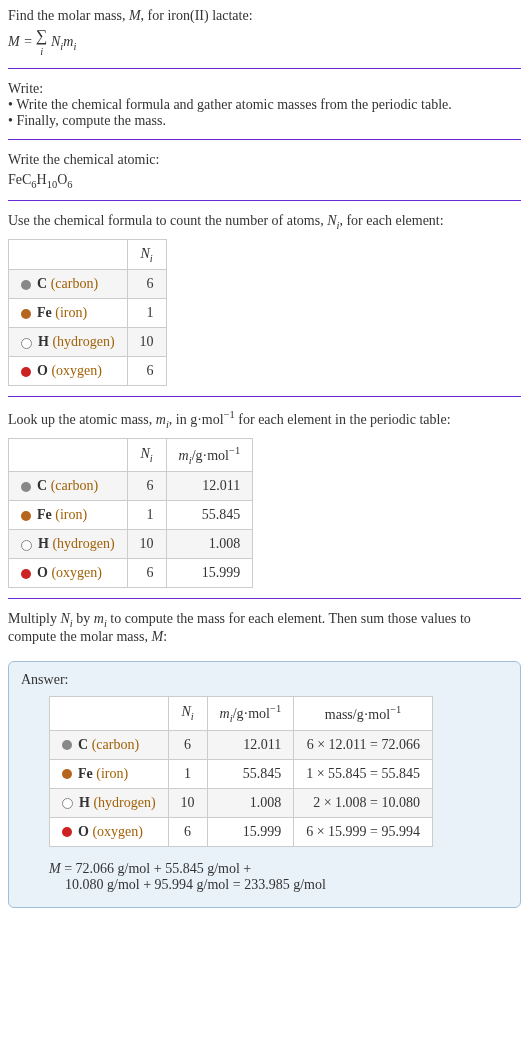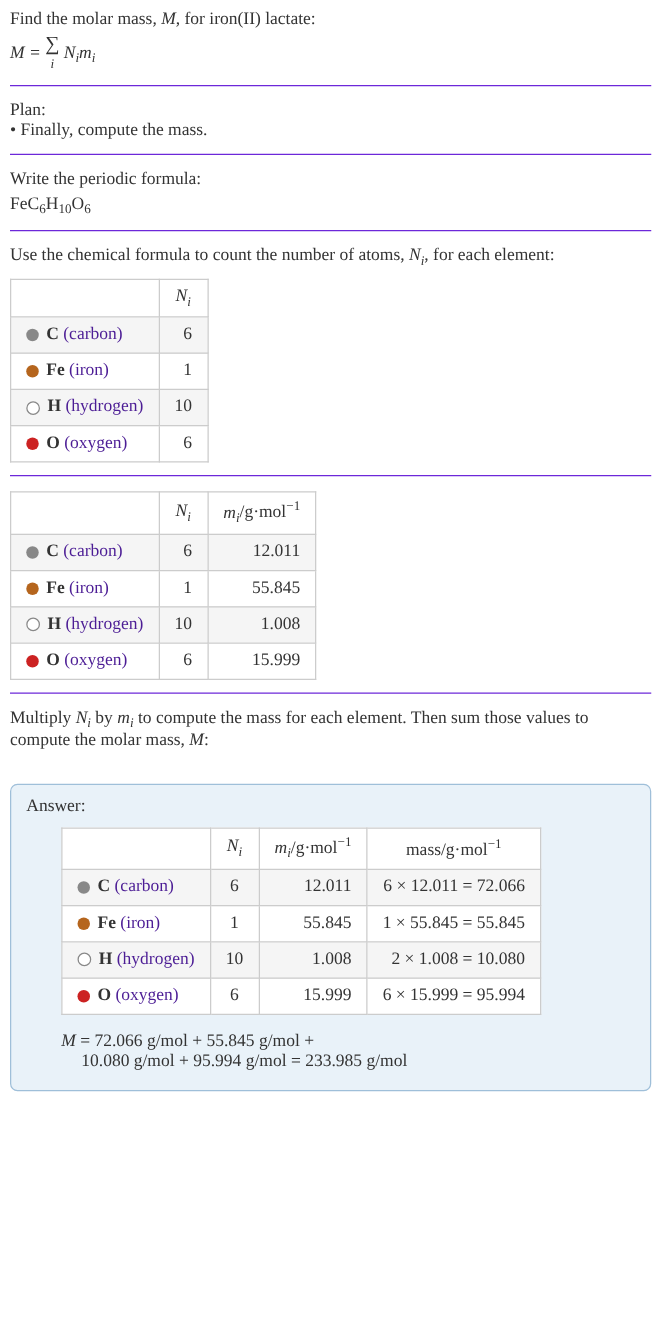--- a/index.html
+++ b/index.html
@@ -52,27 +52,27 @@
     width: 10px; height: 10px;
     border-radius: 50%;
     margin-right: 6px;
     vertical-align: middle;
   }
   .dot-c { background: #888; }
   .dot-fe { background: #b5651d; }
   .dot-h { background: #fff; border: 1px solid #888; width: 9px; height: 9px;}
   .dot-o { background: #cc2222; }
   .elem-sym { font-weight: bold; }
-  .elem-name { color: #4c1d95; }
+  .elem-name { color: #a16207; }
   .answer-box {
     border: 1px solid #9fbfd9;
     background: #e9f2f9;
     border-radius: 6px;
     padding: 10px 12px 14px 12px;
-    margin-top: 16px;
+    margin-top: 6px;
     font-family: Liberation Serif, serif;
   }
   .answer-title {
     margin-bottom: 8px;
   }
   .answer-box table {
     background: #fff;
     margin-left: 28px;
     margin-top: 6px;
   }
@@ -94,26 +94,27 @@
     <span>M = </span>
     <span style="display:inline-block; vertical-align:middle; text-align:center; line-height:1;">
       <span style="font-size:16px;">∑</span><br>
       <span class="sub upright" style="font-style:italic; vertical-align:baseline;">i</span>
     </span>
     <span> N<span class="sub">i</span>m<span class="sub">i</span></span>
   </div>
 </div>
 
 <div class="section">
-  <div>Plan:</div>
+  <div>Write:</div>
+  <div>• <span>Write the chemical formula and gather atomic masses from the periodic table.</span></div>
   <div>• <span>Finally, compute the mass.</span></div>
 </div>
 
 <div class="section">
-  <div>Write the periodic formula:</div>
+  <div>Write the chemical atomic:</div>
   <div style="margin-top:4px;">
     <span>Fe</span><span>C</span><span class="sub">6</span><span>H</span><span class="sub">10</span><span>O</span><span class="sub">6</span>
   </div>
 </div>
 
 <div class="section">
   <div>
     Use the chemical formula to count the number of atoms, <span style="font-style:italic">N<span class="sub">i</span></span>, for each element:
   </div>
   <table>
@@ -136,20 +137,23 @@
     </tr>
     <tr>
       <td><span class="dot dot-o"></span><span class="elem-sym">O</span> <span class="elem-name">(oxygen)</span></td>
       <td class="num">6</td>
     </tr>
   </tbody>
     </table>
 </div>
 
 <div class="section">
+  <div>
+    Look up the atomic mass, <span style="font-style:italic">m<span class="sub">i</span></span>, in g·mol<span class="sup">−1</span> for each element in the periodic table:
+  </div>
   <table>
     <tbody>
         <tr>
       <th></th>
       <th><span style="font-style:italic">N<span class="sub">i</span></span></th>
       <th><span style="font-style:italic">m<span class="sub">i</span></span>/g·mol<span class="sup">−1</span></th>
     </tr>
     <tr class="alt">
       <td><span class="dot dot-c"></span><span class="elem-sym">C</span> <span class="elem-name">(carbon)</span></td>
       <td class="num">6</td>

